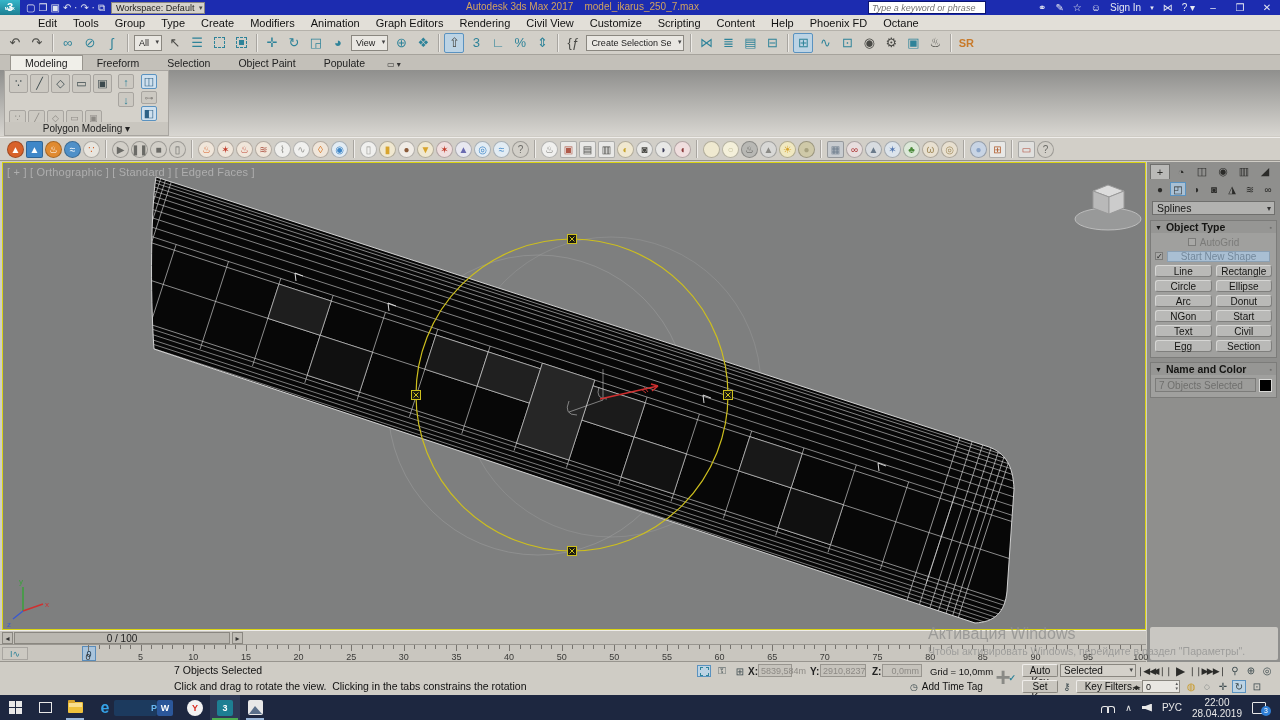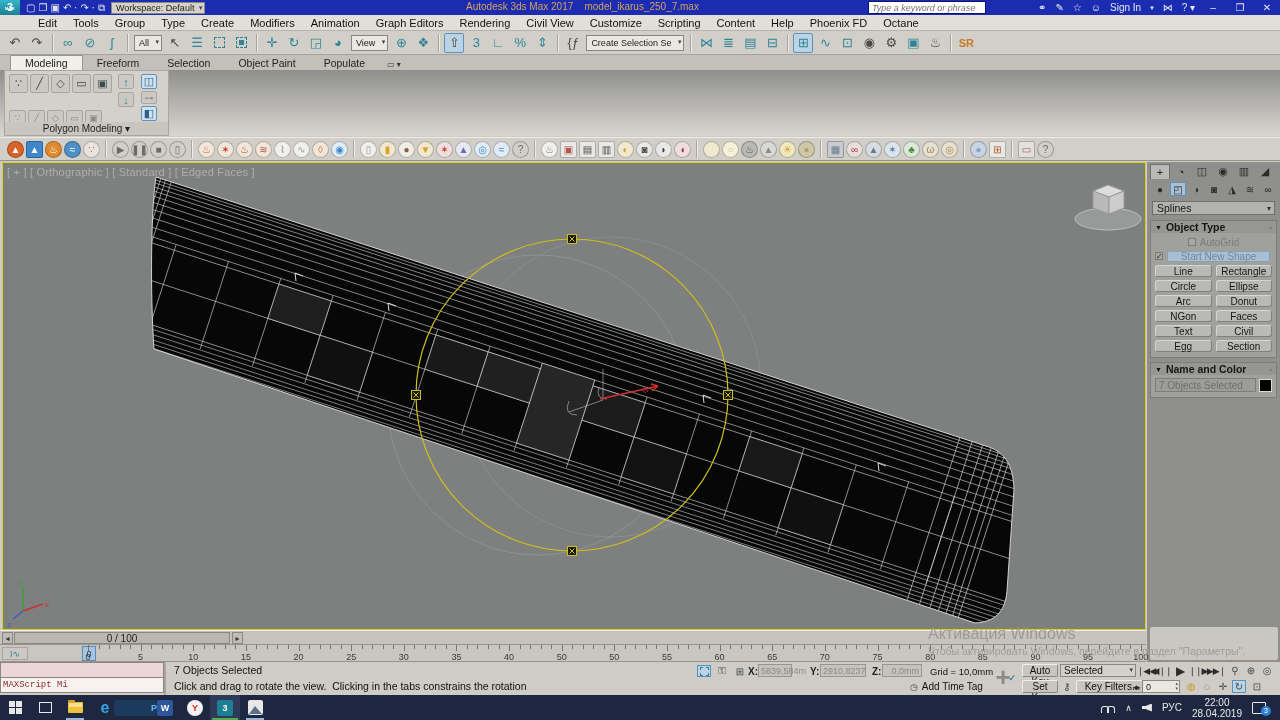--- a/index.html
+++ b/index.html
@@ -537,21 +537,21 @@
           <span class="sns">Start New Shape</span>
         </div>
         <div class="btn-grid" id="splinegrid">
             <div class="spl-btn">Line</div>
             <div class="spl-btn">Rectangle</div>
             <div class="spl-btn">Circle</div>
             <div class="spl-btn">Ellipse</div>
             <div class="spl-btn">Arc</div>
             <div class="spl-btn">Donut</div>
             <div class="spl-btn">NGon</div>
-            <div class="spl-btn">Faces</div>
+            <div class="spl-btn">Start</div>
             <div class="spl-btn">Text</div>
             <div class="spl-btn">Civil</div>
             <div class="spl-btn">Egg</div>
             <div class="spl-btn">Section</div>
           </div>
       </div>
     </div>
     <div class="rollout">
       <div class="ro-head">
         <span style="font-size:7px;">▼</span>
@@ -694,24 +694,20 @@
       <div class="ticklbl" style="left: 1088.07px;">95</div>
       <div class="tick" style="left: 1098.59px; height: 4px;"></div>
       <div class="tick" style="left: 1109.12px; height: 4px;"></div>
       <div class="tick" style="left: 1119.65px; height: 4px;"></div>
       <div class="tick" style="left: 1130.17px; height: 4px;"></div>
       <div class="tick" style="left: 1140.7px; height: 6px;"></div>
       <div class="ticklbl" style="left: 1140.7px;">100</div>
     </div>
 
   <div class="statusbar">
-    <div class="mxs">
-      <div class="mxs-top"></div>
-      <div class="mxs-bot">MAXScript Mi</div>
-    </div>
     <div class="st-sel">7 Objects Selected</div>
     <div class="st-prompt">Click and drag to rotate the view.  Clicking in the tabs constrains the rotation</div>
 
     <div class="st-ico active" style="left:697px;">
         <span class="dashedsq" style="width:9px;height:9px;"></span>
       </div>
     <div class="st-ico" style="left:715px;">⚿</div>
     <div class="st-ico" style="left:733px;">⊞</div>
 
     <div class="coord-lbl" style="left:748px;">X:</div>

